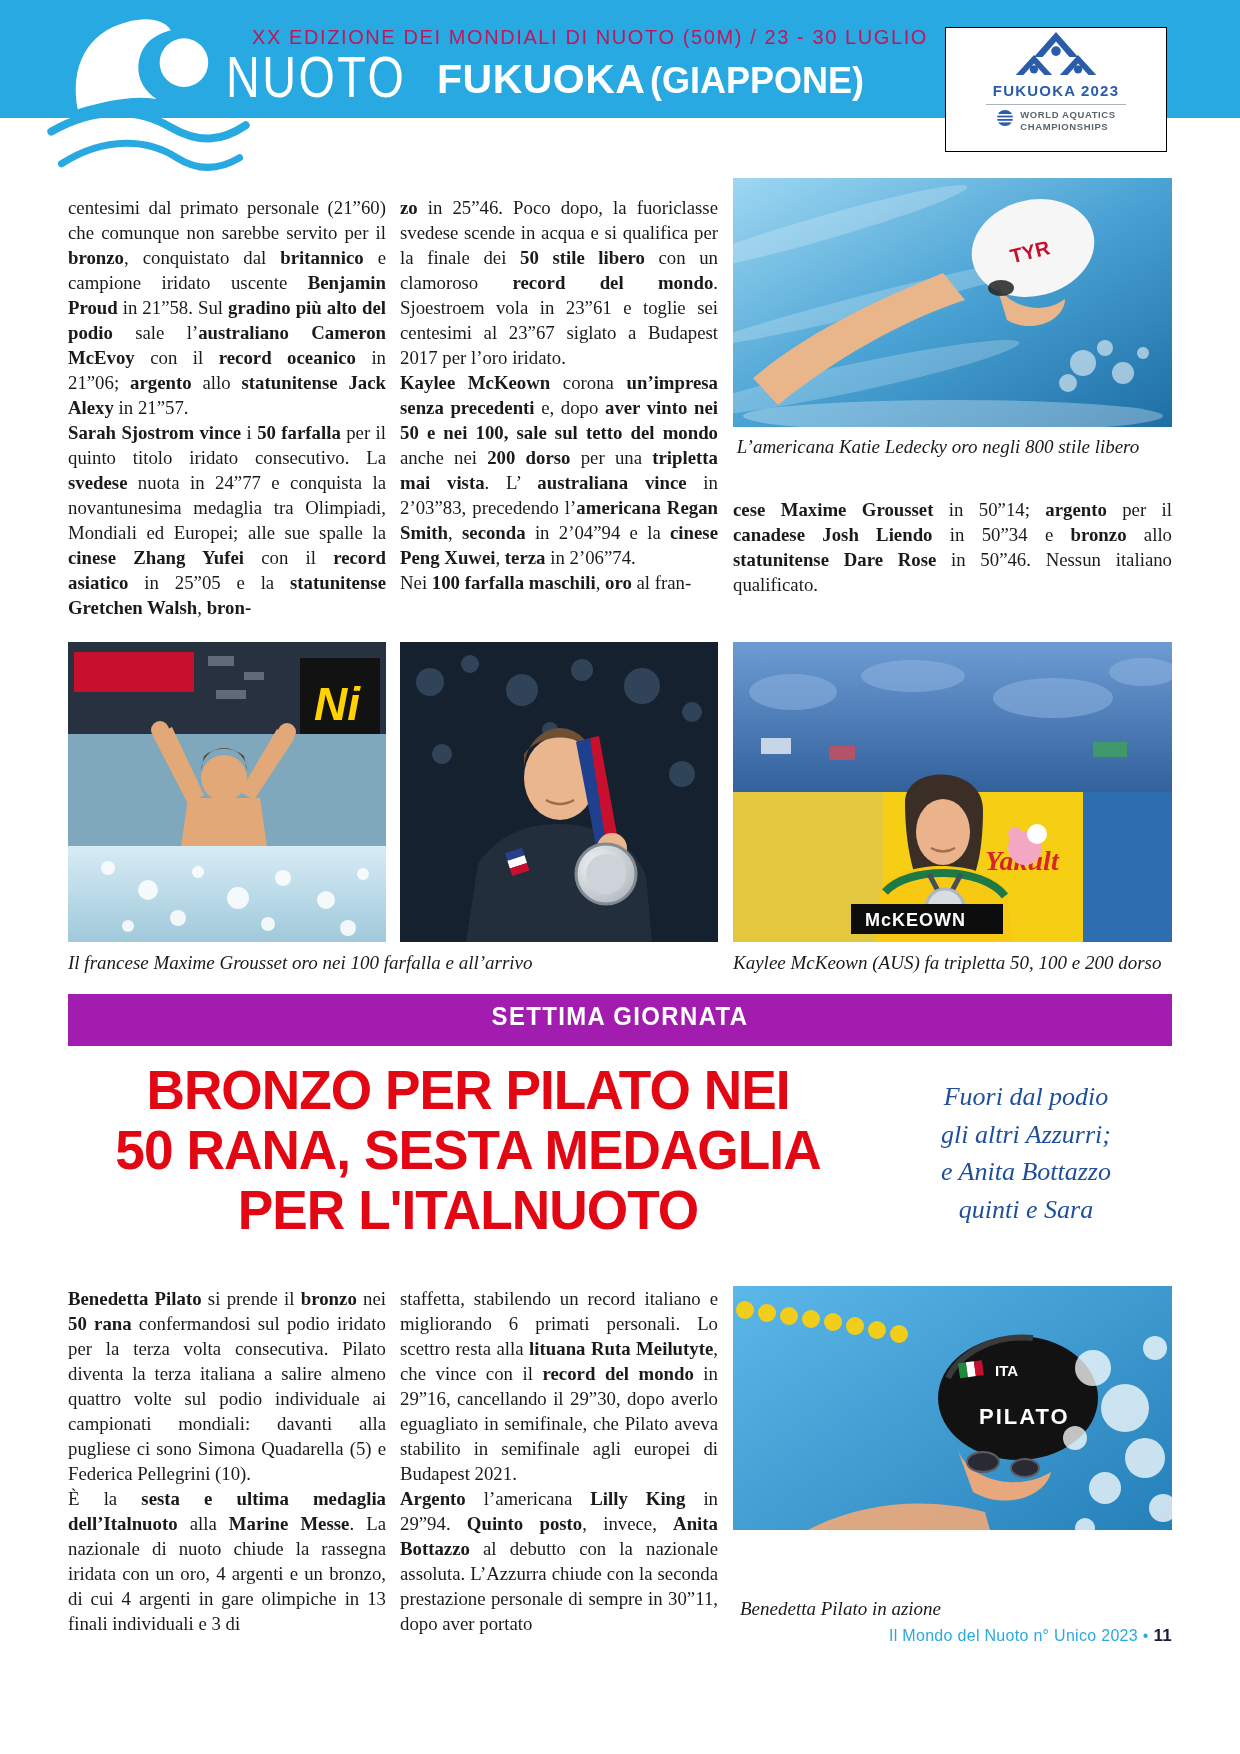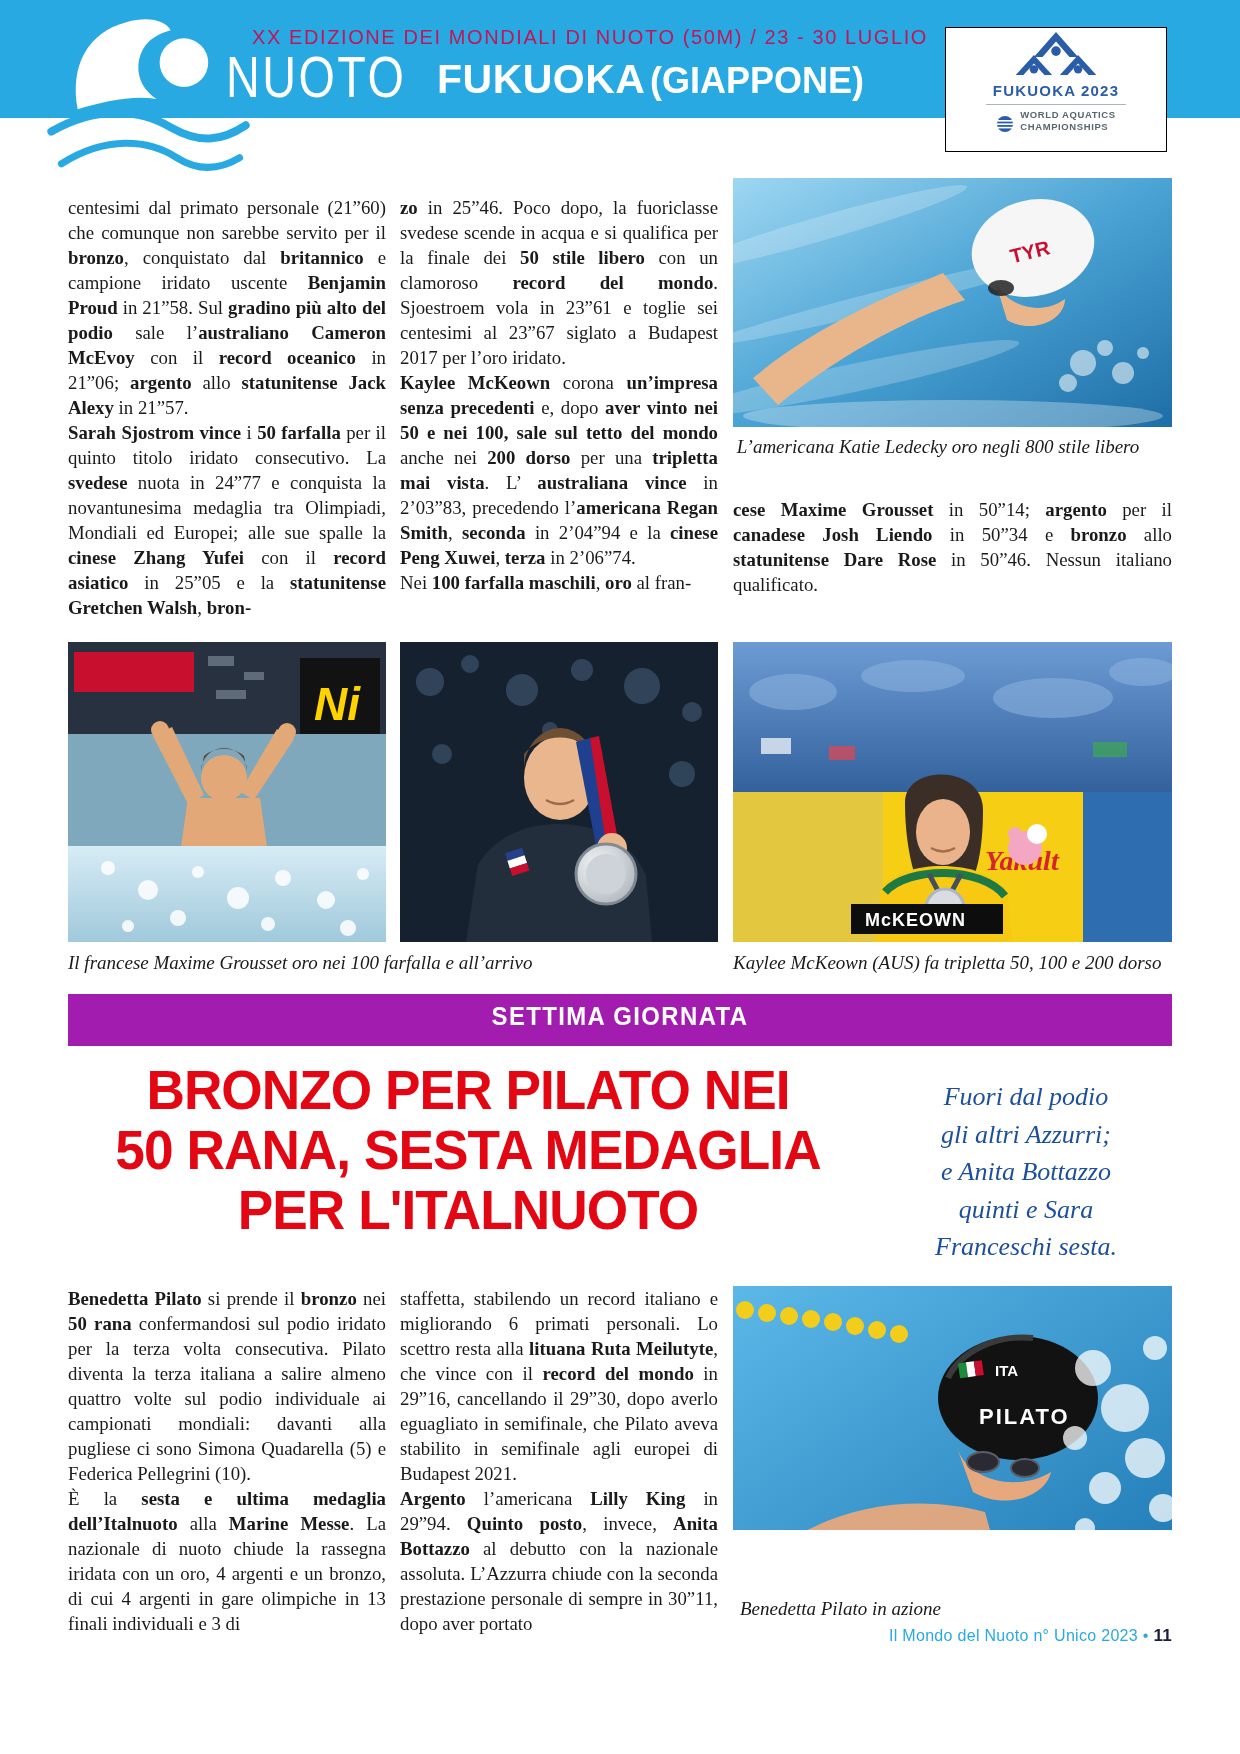--- a/index.html
+++ b/index.html
@@ -15,21 +15,21 @@
          font-size:57px;letter-spacing:3px;transform:scaleX(.82);transform-origin:0 0;white-space:nowrap;}
   .location{position:absolute;left:437px;top:56px;color:#fff;font-family:"Liberation Sans",sans-serif;
             font-weight:bold;white-space:nowrap;}
   .loc-main{font-size:41px;letter-spacing:.5px;}
   .loc-sub{font-size:36px;}
   .event-logo{position:absolute;left:945px;top:27px;width:222px;height:125px;background:#fff;
               border:1px solid #000000;box-sizing:border-box;display:flex;flex-direction:column;
               align-items:center;font-family:"Liberation Sans",sans-serif;}
   .event-title{color:#2a5caa;font-weight:bold;font-size:15px;letter-spacing:1.2px;margin-top:2px;}
   .event-divider{width:140px;border:none;border-top:1px solid #aab4bd;margin:5px 0 4px 0;}
-  .wa-row{display:flex;align-items:flex-end;gap:6px;}
+  .wa-row{display:flex;align-items:flex-start;gap:6px;}
   .wa-text{color:#59666f;font-weight:bold;font-size:9.5px;letter-spacing:.6px;line-height:12px;}
 
   
   .col{position:absolute;width:318px;text-align:justify;font-size:18.8px;line-height:25px;}
   .para{margin:0;}
   .b{font-weight:bold;}
   .caption{position:absolute;font-style:italic;font-size:19px;line-height:25px;color:#1a1a1a;}
 
   
   .photo{position:absolute;overflow:hidden;}
@@ -278,21 +278,20 @@
     <div>BRONZO PER PILATO NEI</div>
     <div>50 RANA, SESTA MEDAGLIA</div>
     <div>PER L'ITALNUOTO</div>
   </div>
 
   <div class="standfirst">
       <div>Fuori dal podio</div>
       <div>gli altri Azzurri;</div>
       <div>e Anita Bottazzo</div>
       <div>quinti e Sara</div>
-      <div>Franceschi sesta.</div>
     </div>
 
   <div class="col" style="left:68px;top:1286px;">
     <div class="para"><span class="b">Benedetta Pilato</span><span> si prende il </span><span class="b">bronzo</span><span> nei </span><span class="b">50 rana</span><span> confermandosi sul podio iridato per la terza volta consecutiva. Pilato diventa la terza italiana a salire almeno quattro volte sul podio individuale ai campionati mondiali: davanti alla pugliese ci sono Simona Quadarella (5) e Federica Pellegrini (10).</span></div>
     <div class="para"><span>È la </span><span class="b">sesta e ultima medaglia dell’Italnuoto</span><span> alla </span><span class="b">Marine Messe</span><span>. La nazionale di nuoto chiude la rassegna iridata con un oro, 4 argenti e un bronzo, di cui 4 argenti in gare olimpiche in 13 finali individuali e 3 di</span></div>
   </div>
 
   <div class="col" style="left:400px;top:1286px;">
     <div class="para"><span>staffetta, stabilendo un record italiano e migliorando 6 primati personali. Lo scettro resta alla </span><span class="b">lituana Ruta Meilutyte</span><span>, che vince con il </span><span class="b">record del mondo</span><span> in 29”16, cancellando il 29”30, dopo averlo eguagliato in semifinale, che Pilato aveva stabilito in semifinale agli europei di Budapest 2021.</span></div>
     <div class="para"><span class="b">Argento</span><span> l’americana </span><span class="b">Lilly King</span><span> in 29”94. </span><span class="b">Quinto posto</span><span>, invece, </span><span class="b">Anita Bottazzo</span><span> al debutto con la nazionale assoluta. L’Azzurra chiude con la seconda prestazione personale di sempre in 30”11, dopo aver portato</span></div>

